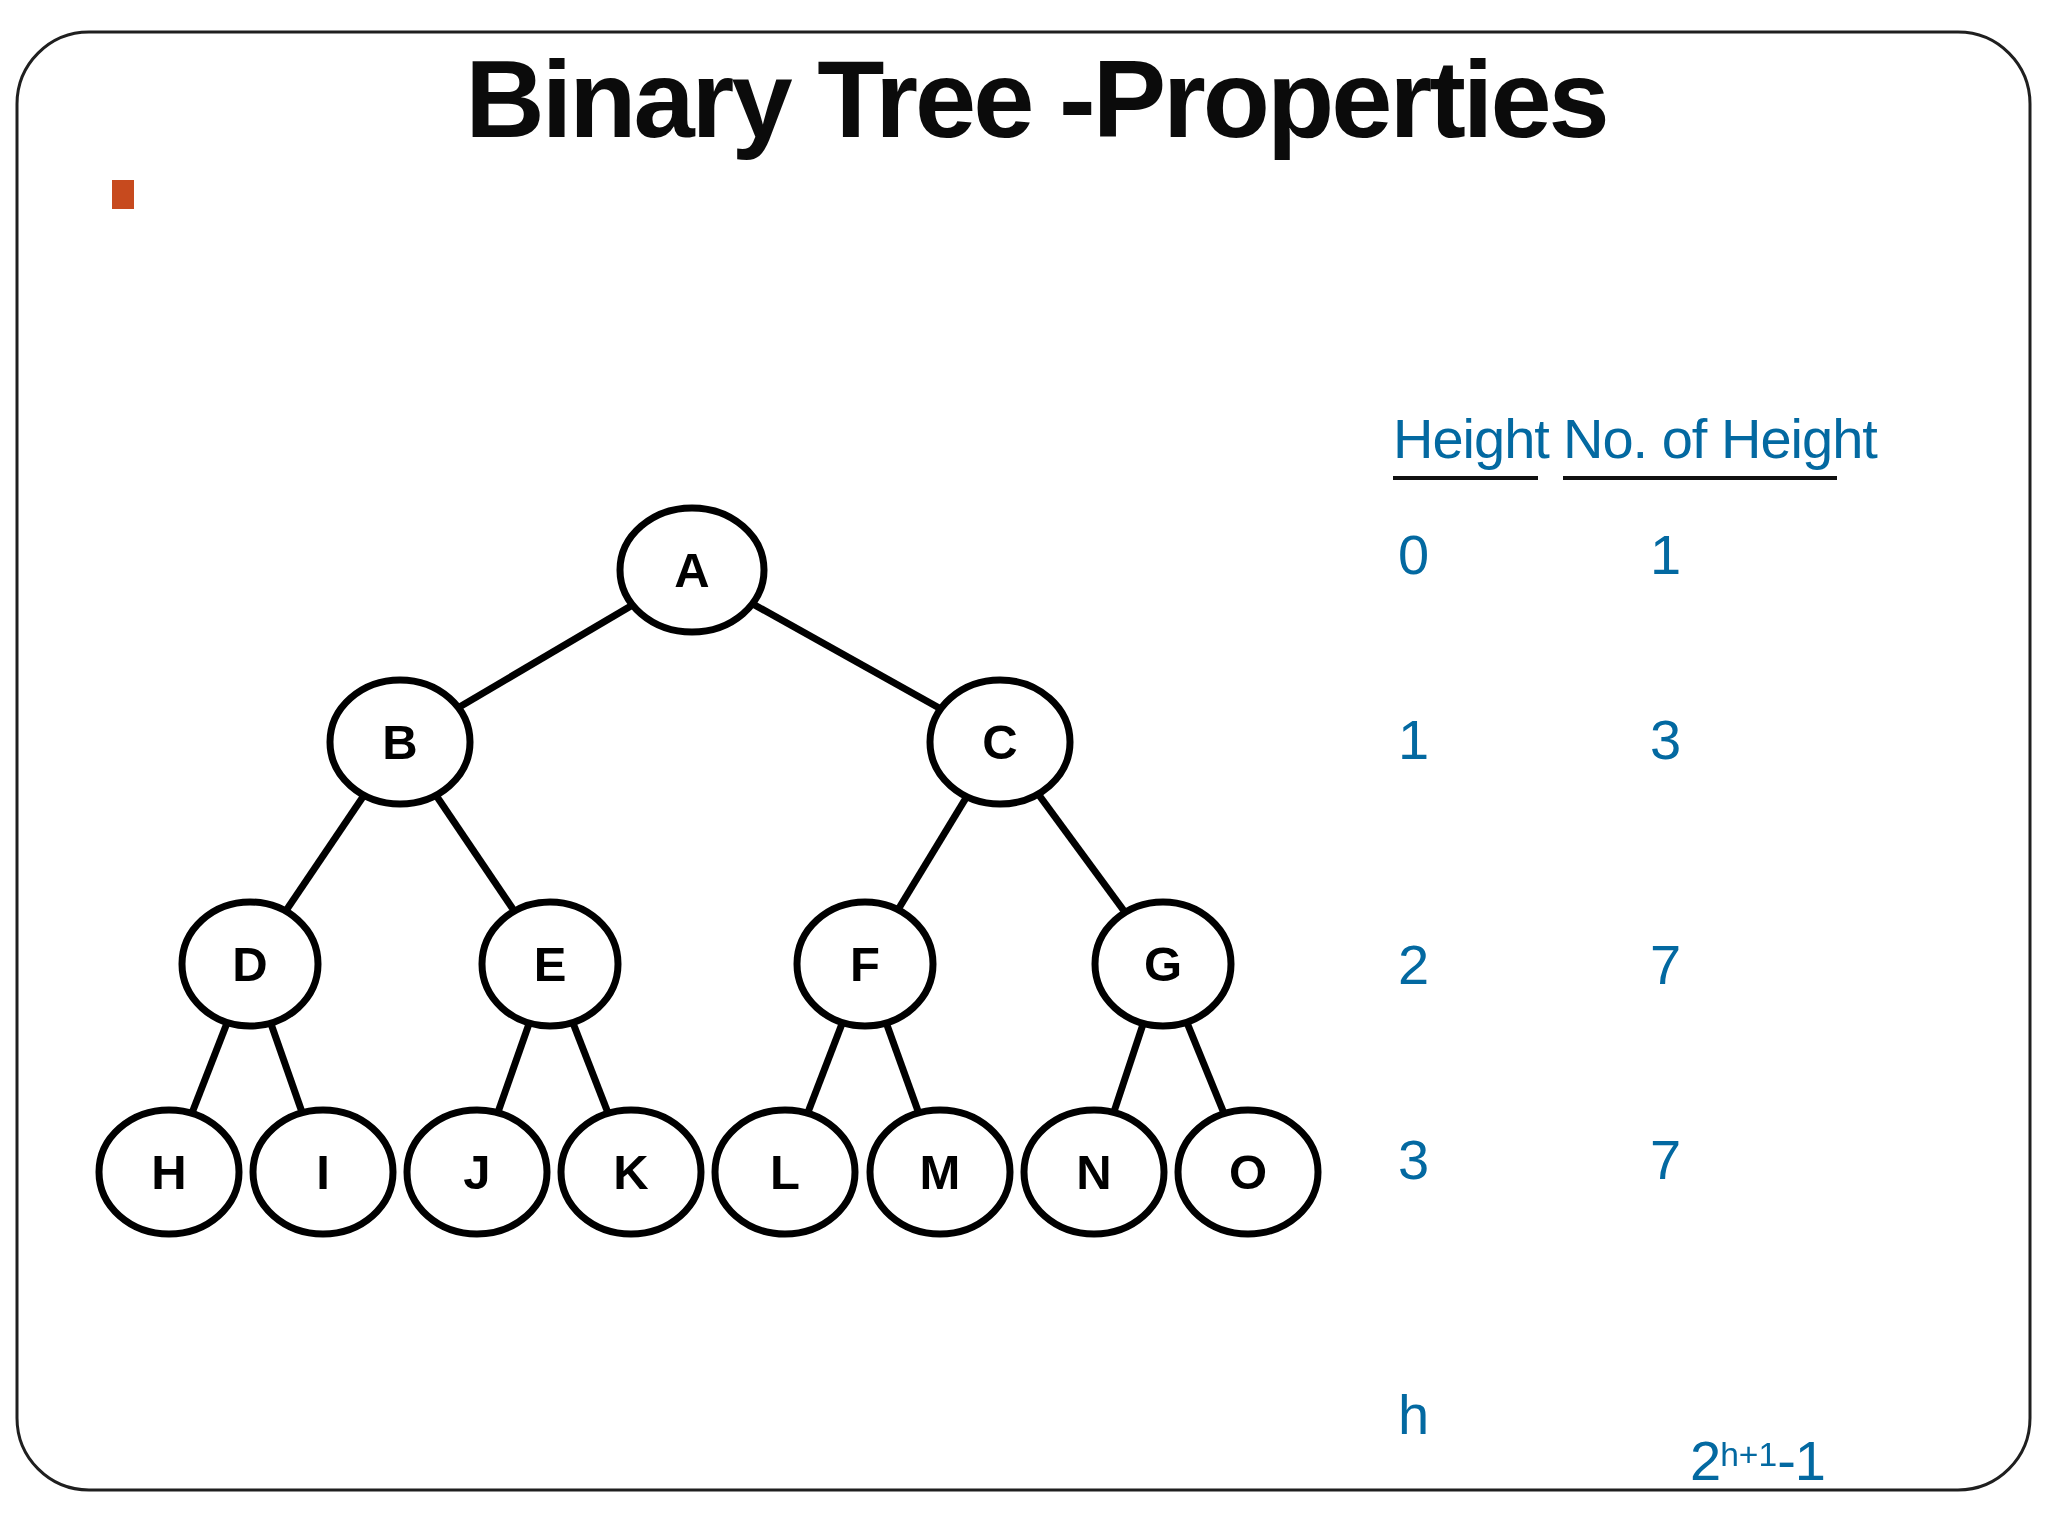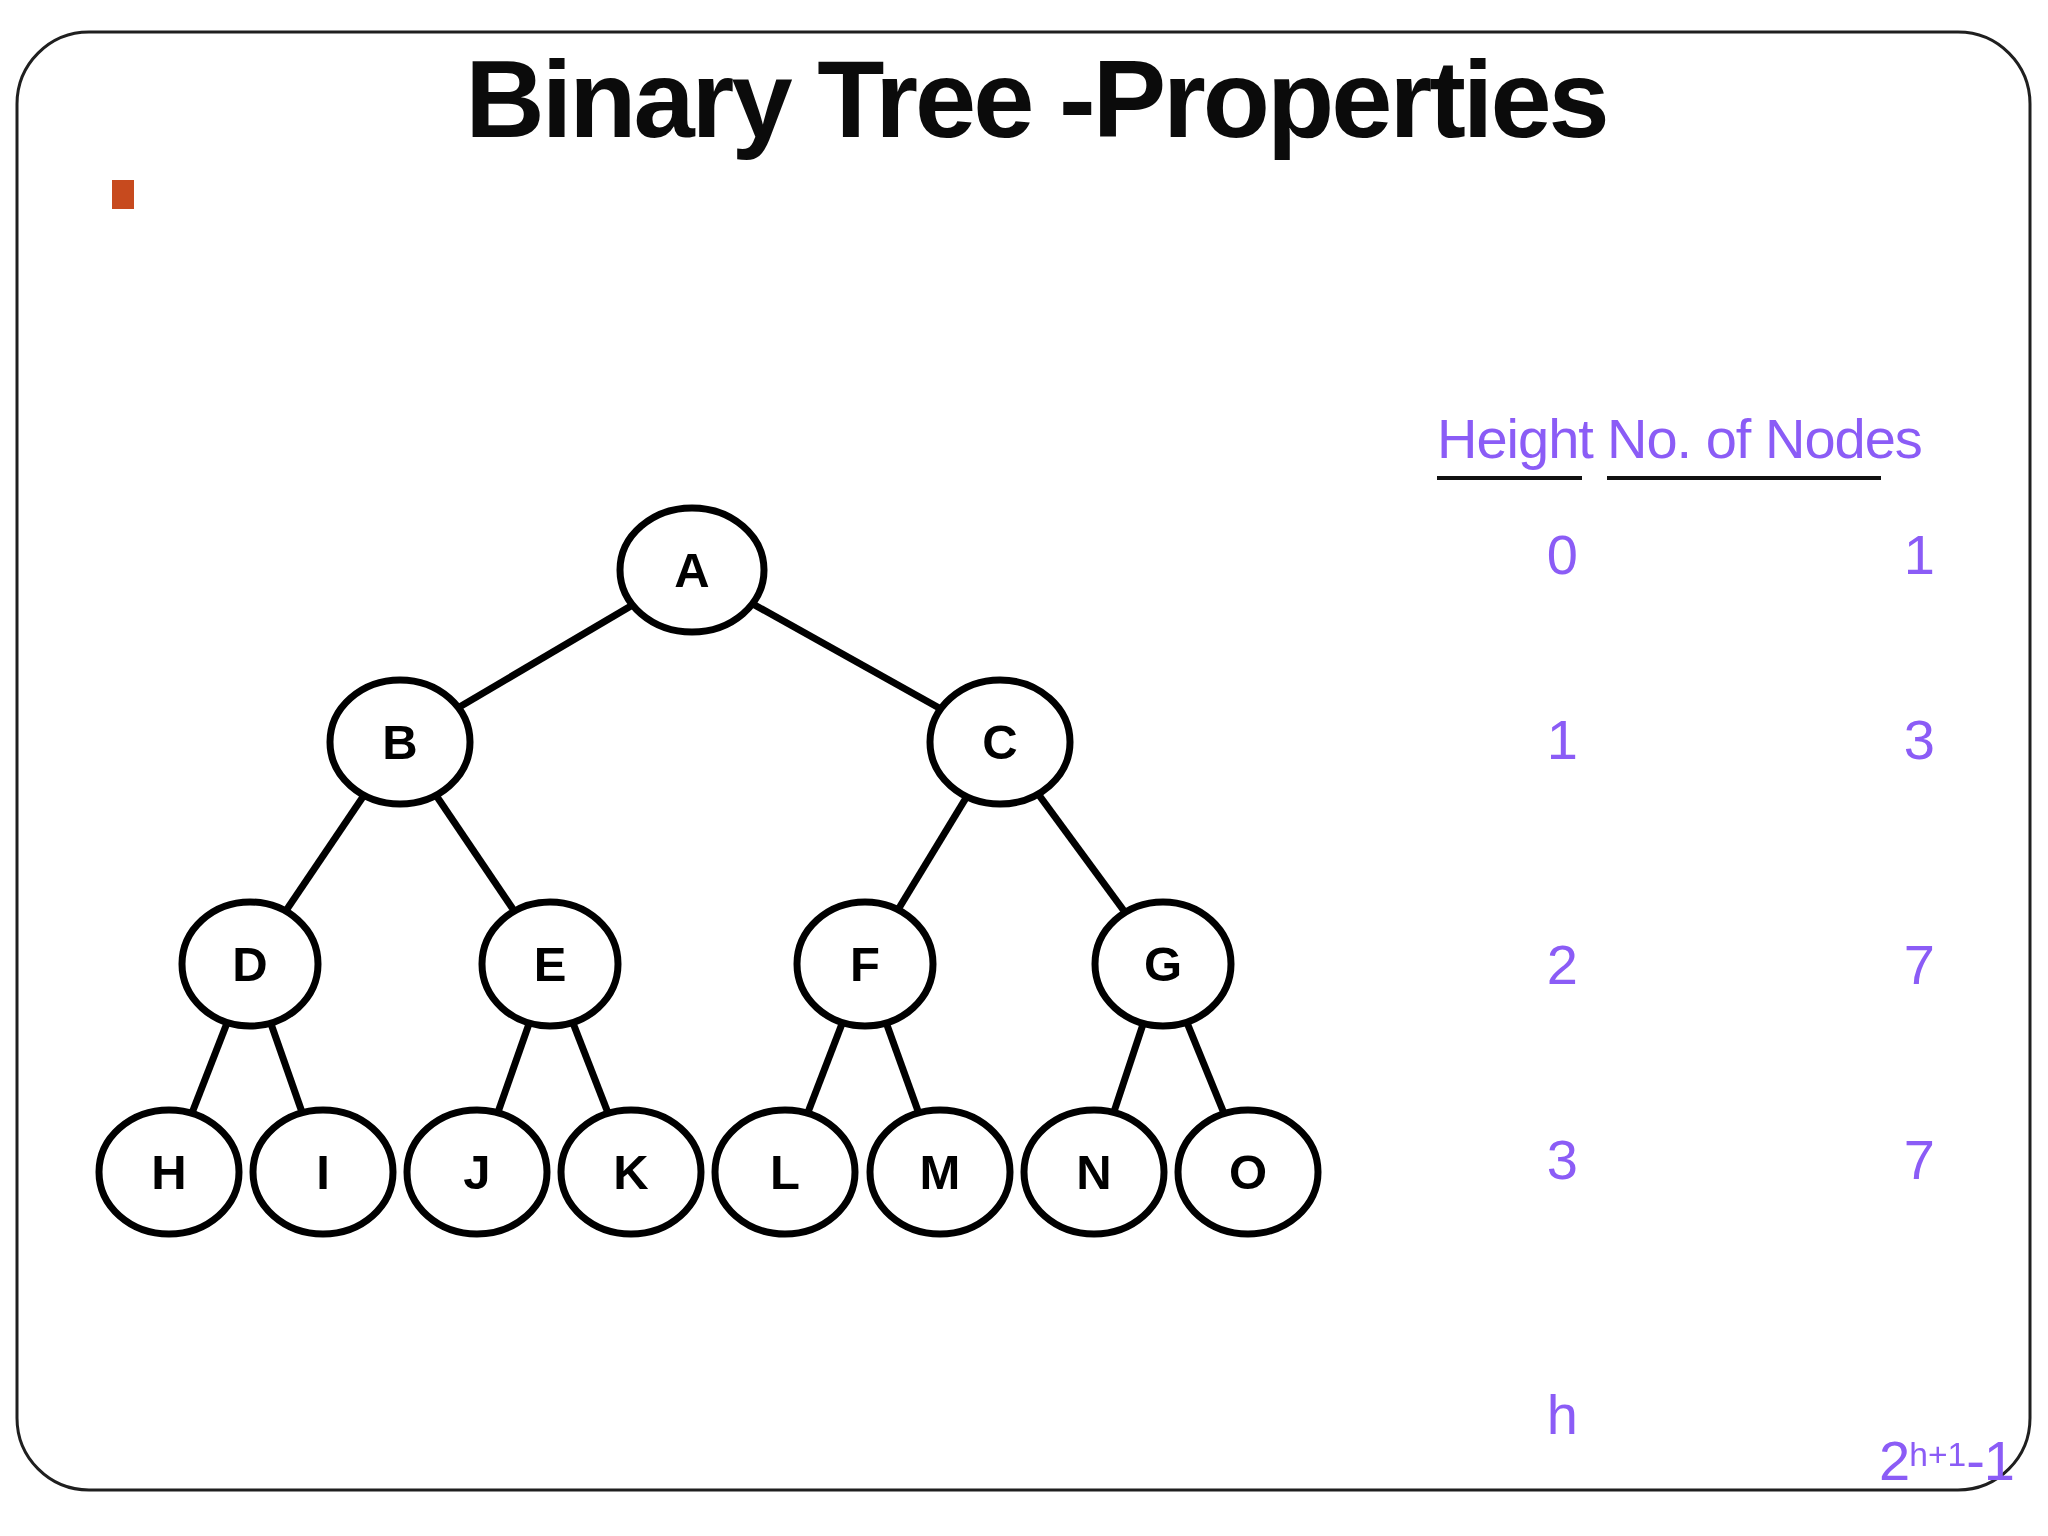--- a/index.html
+++ b/index.html
@@ -58,26 +58,25 @@
     vertical-align: 0.42em;
     letter-spacing: 0;
   }
   .serif {
     font-family: "DejaVu Serif", serif;
     font-size: 1.05em;
     letter-spacing: 0;
   }
   .tbl-cell {
     position: absolute;
-    text-align: right;
+    text-align: left;
     font-size: 56px;
     line-height: 70px;
     letter-spacing: -1px;
-    color: #8b5cf6;
-    margin-left: 44px;
+    color: #0369a1;
   }
   .tbl-header {
     font-size: 56px;
     border-bottom: 4px solid #111111;
     padding-bottom: 2px;
     white-space: nowrap;
   }
   .hdr-height { left: 1393px; top: 404px; width: 145px; }
   .hdr-nodes  { left: 1563px; top: 404px; width: 274px; }
   .col-h { left: 1398px; width: 135px; }
@@ -186,21 +185,21 @@
     </g>
   </svg>
 
   <h1 class="title">Binary Tree -Properties</h1>
 
   <div class="bullet-marker"></div>
 
 
   <div>
     <div class="tbl-cell tbl-header hdr-height">Height</div>
-    <div class="tbl-cell tbl-header hdr-nodes">No. of Nodes</div>
+    <div class="tbl-cell tbl-header hdr-nodes">No. of Height</div>
 
     <div class="tbl-cell col-h row-0">0</div>
     <div class="tbl-cell col-n row-0">1</div>
 
     <div class="tbl-cell col-h row-1">1</div>
     <div class="tbl-cell col-n row-1">3</div>
 
     <div class="tbl-cell col-h row-2">2</div>
     <div class="tbl-cell col-n row-2">7</div>
 

